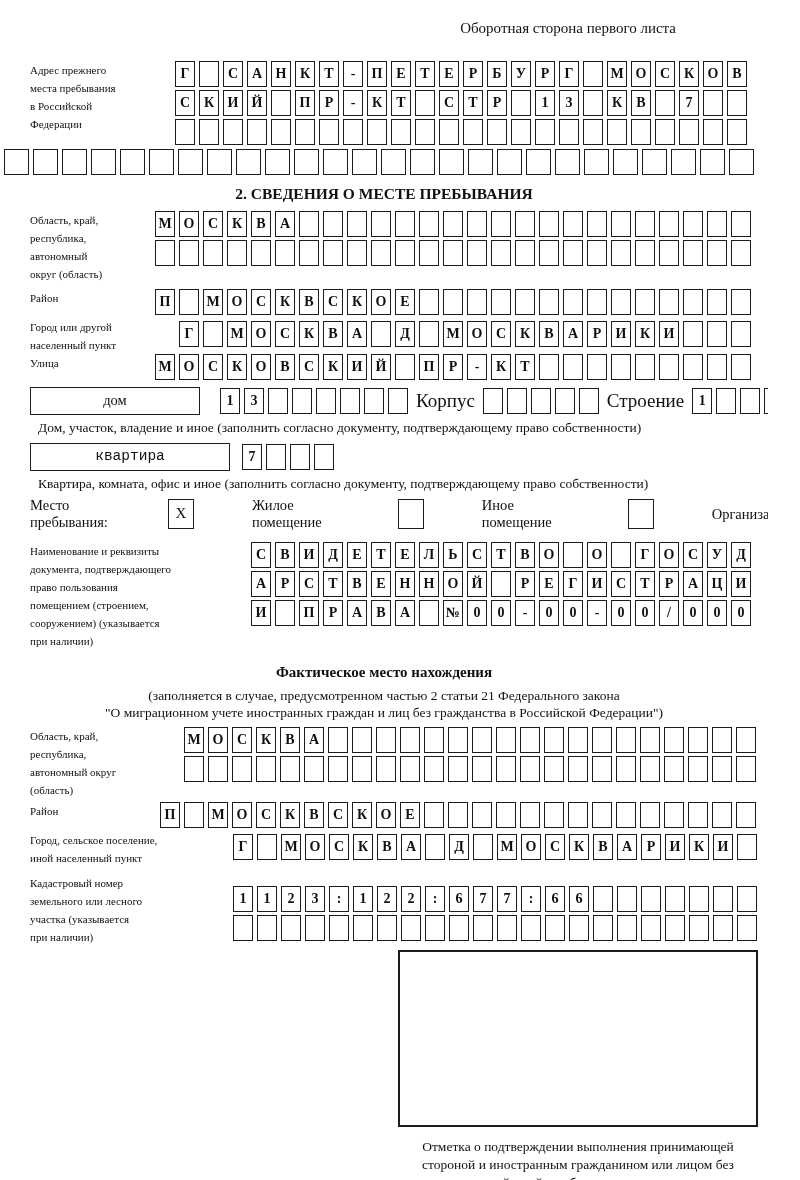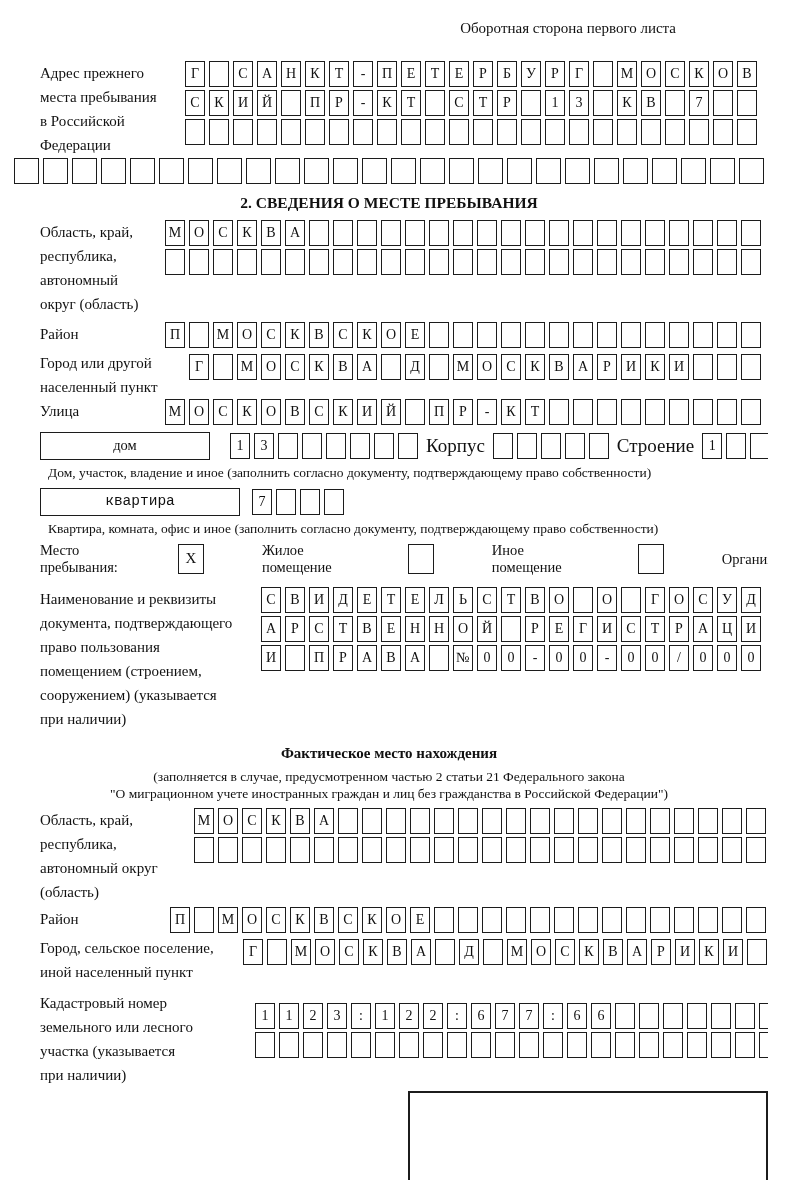--- a/index.html
+++ b/index.html
@@ -1,47 +1,47 @@
 <!DOCTYPE html>
 <html><head>
 <meta charset="utf-8">
 <style>
   html,body{margin:0;padding:0;background:#fff;}
   .page{
     position:relative;
     width:768px;height:1180px;
     box-sizing:border-box;
-    padding:20px 30px 0 40px;
+    padding:20px 30px 0 30px;
     background:#fff;
     color:#111;
     font-family:"Liberation Serif","DejaVu Serif",serif;
     overflow:hidden;
   }
   .header-note{
     text-align:right;
     padding-right:62px;
     font-size:15px;
     margin-bottom:24px;
   }
   .frow{display:flex;align-items:flex-start;}
   .flabel{
     white-space:pre-line;
-    font-size:15px;
-    line-height:24px;
+    font-size:11px;
+    line-height:18px;
     flex:none;
   }
   .lw145{width:145px;}
   .lw125{width:125px;}
   .lw149{width:149px;}
   .lw221{width:221px;}
   .lw154{width:154px;}
   .lw130{width:130px;}
   .lw203{width:203px;}
   .boxcol{flex:none;}
-  .boxrow{white-space:nowrap;height:26px;margin-bottom:3px;flex:none;}
+  .boxrow{white-space:nowrap;height:26px;margin-bottom:3px;flex:none;font-weight:bold;}
   .cell{
     display:inline-block;
     width:20px;height:26px;
     box-sizing:border-box;
     border:1.5px solid #1c1c1c;
     margin-right:4px;
     text-align:center;
     line-height:23px;
     font-size:14px;
     vertical-align:top;
@@ -223,21 +223,21 @@
     <div class="flabel lw130">Район</div>
     <div class="boxrow"><span class="cell">П</span><span class="cell"></span><span class="cell">М</span><span class="cell">О</span><span class="cell">С</span><span class="cell">К</span><span class="cell">В</span><span class="cell">С</span><span class="cell">К</span><span class="cell">О</span><span class="cell">Е</span><span class="cell"></span><span class="cell"></span><span class="cell"></span><span class="cell"></span><span class="cell"></span><span class="cell"></span><span class="cell"></span><span class="cell"></span><span class="cell"></span><span class="cell"></span><span class="cell"></span><span class="cell"></span><span class="cell"></span><span class="cell"></span></div>
   </div>
 
   <div class="frow">
     <div class="flabel lw203">Город, сельское поселение,
 иной населенный пункт</div>
     <div class="boxrow" style="margin-top:3px;"><span class="cell">Г</span><span class="cell"></span><span class="cell">М</span><span class="cell">О</span><span class="cell">С</span><span class="cell">К</span><span class="cell">В</span><span class="cell">А</span><span class="cell"></span><span class="cell">Д</span><span class="cell"></span><span class="cell">М</span><span class="cell">О</span><span class="cell">С</span><span class="cell">К</span><span class="cell">В</span><span class="cell">А</span><span class="cell">Р</span><span class="cell">И</span><span class="cell">К</span><span class="cell">И</span><span class="cell"></span></div>
   </div>
 
-  <div class="frow" style="margin-top:7px;gap:12px;">
+  <div class="frow" style="margin-top:7px;">
     <div class="flabel lw203">Кадастровый номер
 земельного или лесного
 участка (указывается
 при наличии)</div>
     <div class="boxcol kad-boxcol">
       <div class="boxrow"><span class="cell">1</span><span class="cell">1</span><span class="cell">2</span><span class="cell">3</span><span class="cell">:</span><span class="cell">1</span><span class="cell">2</span><span class="cell">2</span><span class="cell">:</span><span class="cell">6</span><span class="cell">7</span><span class="cell">7</span><span class="cell">:</span><span class="cell">6</span><span class="cell">6</span><span class="cell"></span><span class="cell"></span><span class="cell"></span><span class="cell"></span><span class="cell"></span><span class="cell"></span><span class="cell"></span></div>
       <div class="boxrow"><span class="cell"></span><span class="cell"></span><span class="cell"></span><span class="cell"></span><span class="cell"></span><span class="cell"></span><span class="cell"></span><span class="cell"></span><span class="cell"></span><span class="cell"></span><span class="cell"></span><span class="cell"></span><span class="cell"></span><span class="cell"></span><span class="cell"></span><span class="cell"></span><span class="cell"></span><span class="cell"></span><span class="cell"></span><span class="cell"></span><span class="cell"></span><span class="cell"></span></div>
     </div>
   </div>
 

